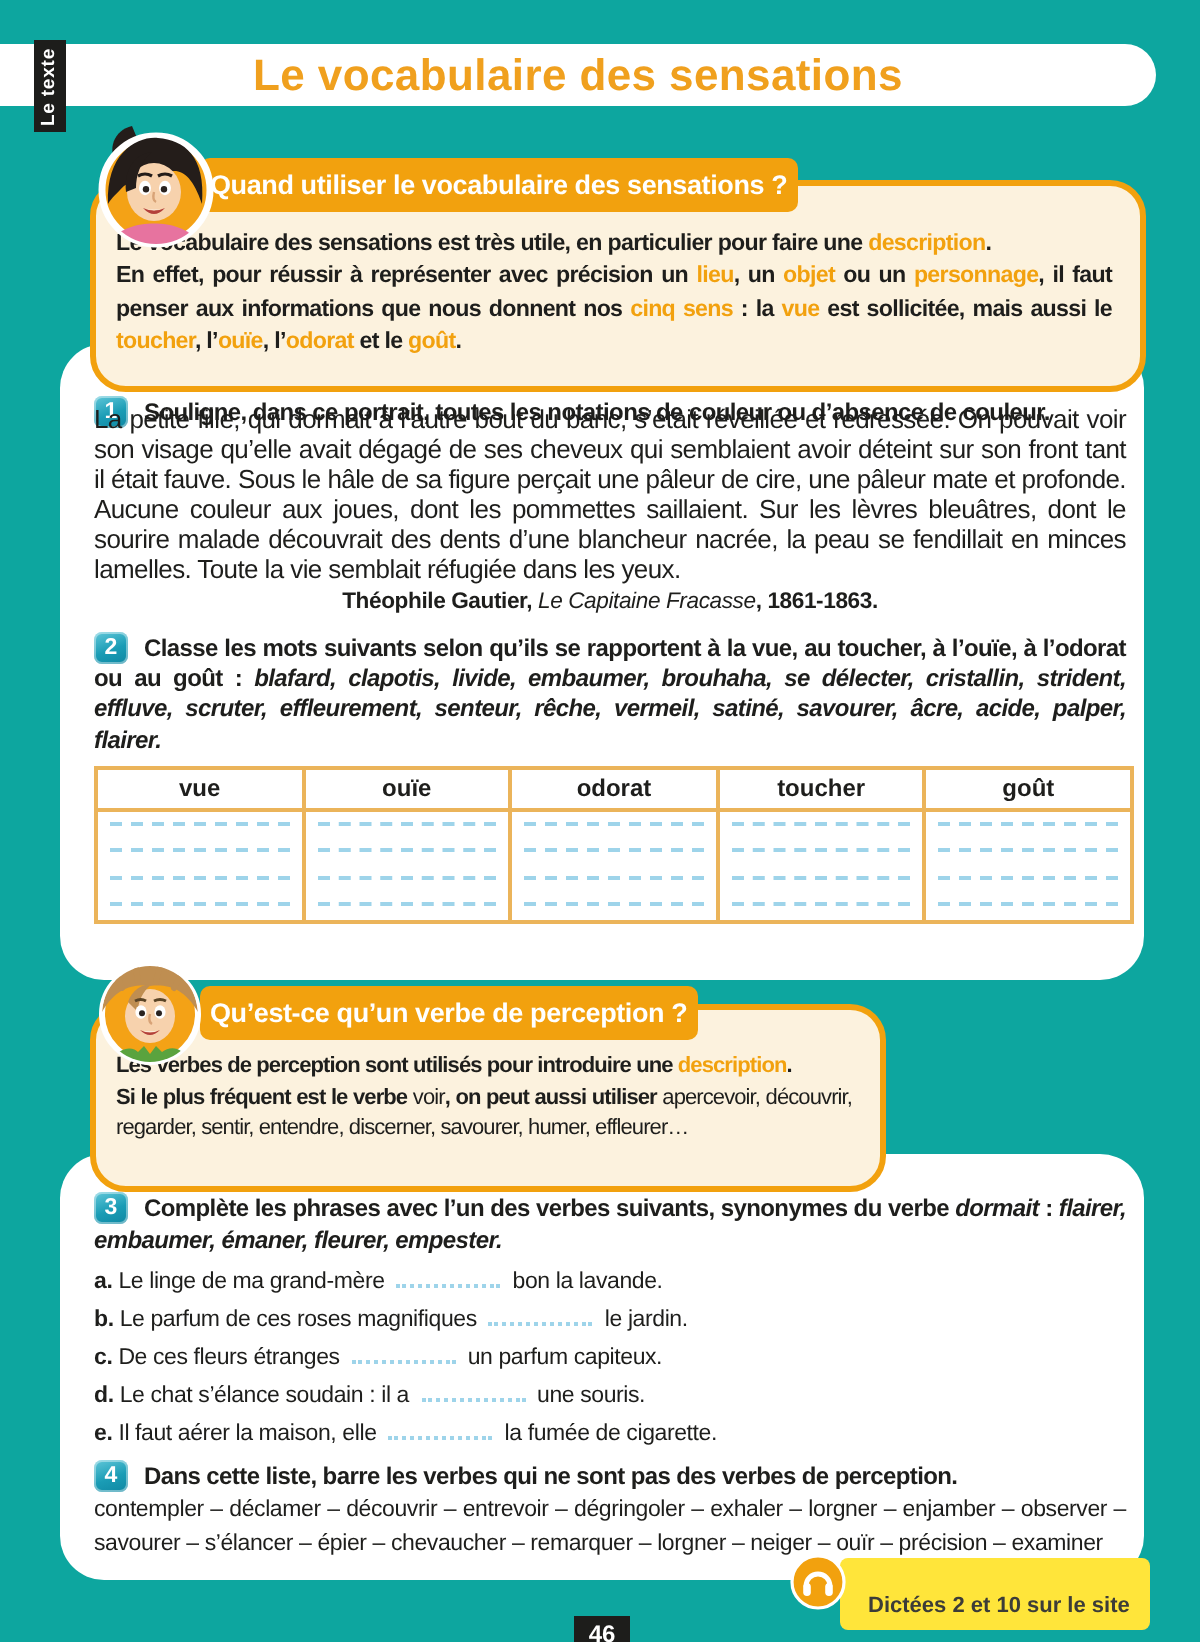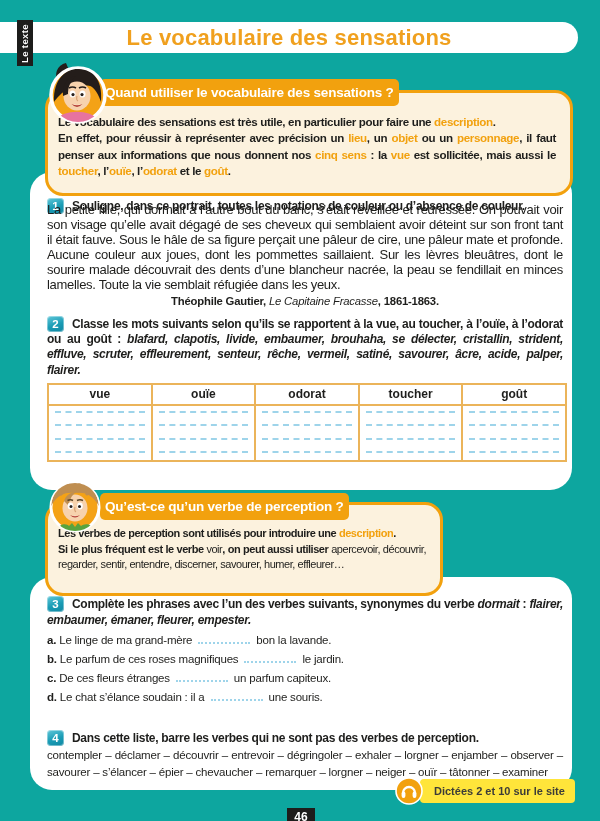--- a/index.html
+++ b/index.html
@@ -71,21 +71,21 @@
   .col:last-child{border-right:none}
   .col-h{height:19px;border-bottom:2px solid var(--table-border);font-weight:bold;font-size:12px;
          text-align:center;line-height:19px}
   .cell{flex:1;padding:5px 6px 7px;display:flex;flex-direction:column;justify-content:space-between}
   .dotline{height:0;border-bottom:2px dashed var(--dot-blue)}
 
   
   #page-num{position:absolute;z-index:8;left:287px;top:808px;width:28px;height:19px;background:#1d1d1b;
             color:#fff;font-weight:bold;font-size:12px;text-align:center;line-height:19px}
   #audio-label{position:absolute;z-index:8;left:420px;top:779px;height:24px;line-height:24px;
-               background:var(--yellow);border-radius:4px;padding:0 10px 0 14px;font-weight:bold;
+               background:var(--yellow);border-radius:4px;padding:12px 10px 0 14px;font-weight:bold;
                font-size:11px;color:#3c3c38;white-space:nowrap}
   #audio-circle{position:absolute;z-index:9;left:395px;top:777px;width:28px;height:28px}
 </style>
 </head>
 <body>
 
 <div class="page">
 
   <div class="title-banner">
     <div class="page-title">Le vocabulaire des sensations</div>
@@ -213,26 +213,27 @@
   <div class="box-body" id="box2-body"><span class="seg-b">Les verbes de perception sont utilisés pour introduire une </span><span class="seg-bo">description</span><span class="seg-b">.</span><br><span class="seg-b">Si le plus fréquent est le verbe </span><span>voir</span><span class="seg-b">, on peut aussi utiliser </span><span>apercevoir, découvrir, regarder, sentir, entendre, discerner, savourer, humer, effleurer…</span></div>
 
   <div class="ex-head" id="ex3-head">
     <span class="exnum">3</span>
     <span class="ex-title"><span class="seg-b">Complète les phrases avec l’un des verbes suivants, synonymes du verbe </span><span class="seg-bi">dormait</span><span class="seg-b"> : </span><span class="seg-bi">flairer, embaumer, émaner, fleurer, empester.</span></span>
   </div>
   <div class="ex3-item" style="top:652px"><span class="seg-b">b.</span><span> Le parfum de ces roses magnifiques </span><span class="seg-dots"></span><span> le jardin.</span></div>
   <div class="ex3-item" style="top:633px"><span class="seg-b">a.</span><span> Le linge de ma grand-mère </span><span class="seg-dots"></span><span> bon la lavande.</span></div>
   <div class="ex3-item" style="top:671px"><span class="seg-b">c.</span><span> De ces fleurs étranges </span><span class="seg-dots"></span><span> un parfum capiteux.</span></div>
   <div class="ex3-item" style="top:690px"><span class="seg-b">d.</span><span> Le chat s’élance soudain : il a </span><span class="seg-dots"></span><span> une souris.</span></div>
+  <div class="ex3-item" style="top:709px"><span class="seg-b">e.</span><span> Il faut aérer la maison, elle </span><span class="seg-dots"></span><span> la fumée de cigarette.</span></div>
 
   <div class="ex-head" id="ex4-head">
     <span class="exnum">4</span>
     <span class="ex-title">Dans cette liste, barre les verbes qui ne sont pas des verbes de perception.</span>
   </div>
-  <div id="ex4-words">contempler – déclamer – découvrir – entrevoir – dégringoler – exhaler – lorgner – enjamber – observer – savourer – s’élancer – épier – chevaucher – remarquer – lorgner – neiger – ouïr – tâtonner – examiner</div>
+  <div id="ex4-words">contempler – déclamer – découvrir – entrevoir – dégringoler – exhaler – lorgner – enjamber – observer – savourer – s’élancer – épier – chevaucher – remarquer – lorgner – neiger – ouïr – précision – examiner</div>
 
   <div id="page-num">46</div>
   <div id="audio-label">Dictées 2 et 10 sur le site</div>
   <svg id="audio-circle" viewBox="0 0 28 28">
     <circle cx="14" cy="14" r="13" fill="#f2a10e" stroke="#ffffff" stroke-width="1.6"></circle>
     <path d="M8 16 a6 6 0 0 1 12 0" stroke="#ffffff" stroke-width="2.4" fill="none" stroke-linecap="round"></path>
     <rect x="6.6" y="14.5" width="3.8" height="6.5" rx="1.9" fill="#ffffff"></rect>
     <rect x="17.6" y="14.5" width="3.8" height="6.5" rx="1.9" fill="#ffffff"></rect>
   </svg>
 

